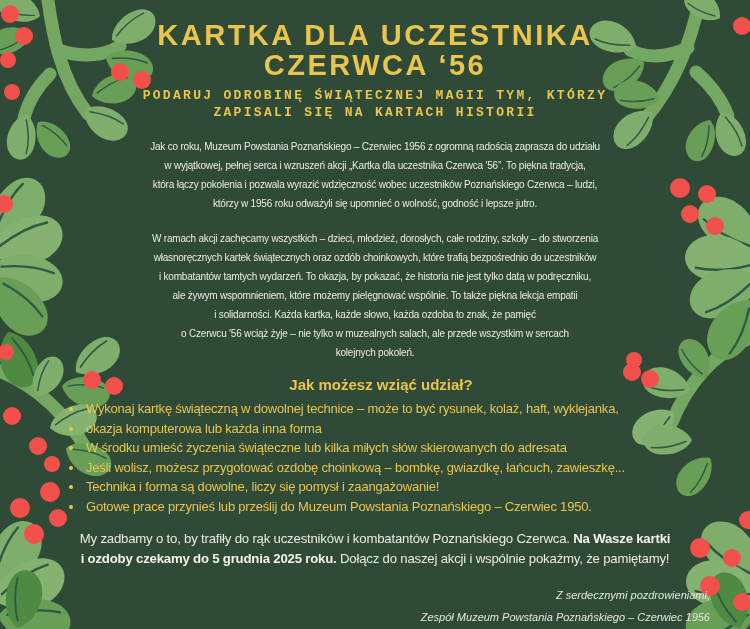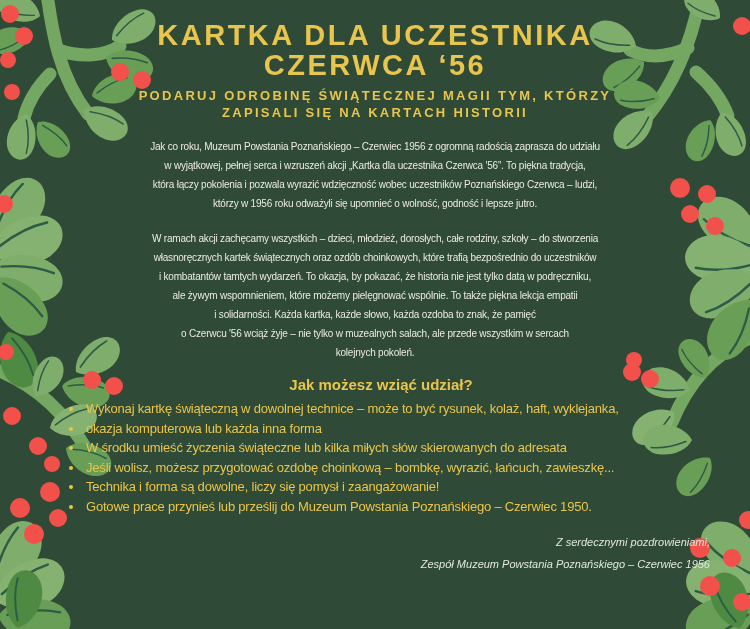--- a/index.html
+++ b/index.html
@@ -41,20 +41,21 @@
     white-space: pre-line;
   }
   .subtitle {
     margin: 7px 0 0 0;
     font-size: 13px;
     line-height: 17px;
     font-weight: 700;
     letter-spacing: 2.3px;
     color: var(--accent-yellow, #e9c54d);
     white-space: pre-line;
+    font-family: Liberation Mono, monospace;
   }
   .body-text {
     margin: 16px 0 0 0;
     font-size: 10px;
     line-height: 19px;
     letter-spacing: -0.2px;
     color: var(--text-white, #ecebe1);
     white-space: pre-line;
   }
   .body-text.second { }
@@ -213,22 +214,24 @@
 ale żywym wspomnieniem, które możemy pielęgnować wspólnie. To także piękna lekcja empatii
 i solidarności. Każda kartka, każde słowo, każda ozdoba to znak, że pamięć
 o Czerwcu '56 wciąż żyje – nie tylko w muzealnych salach, ale przede wszystkim w sercach
 kolejnych pokoleń.</p>
 
     <h3 class="how-heading">Jak możesz wziąć udział?</h3>
     <ul class="how-list">
       <li>Wykonaj kartkę świąteczną w dowolnej technice – może to być rysunek, kolaż, haft, wyklejanka,</li>
       <li>okazja komputerowa lub każda inna forma</li>
       <li>W środku umieść życzenia świąteczne lub kilka miłych słów skierowanych do adresata</li>
-      <li>Jeśli wolisz, możesz przygotować ozdobę choinkową – bombkę, wyrazić, łańcuch, zawieszkę...</li>
+      <li>Jeśli wolisz, możesz przygotować ozdobę choinkową – bombkę, gwiazdkę, łańcuch, zawieszkę...</li>
       <li>Technika i forma są dowolne, liczy się pomysł i zaangażowanie!</li>
       <li>Gotowe prace przynieś lub prześlij do Muzeum Powstania Poznańskiego – Czerwiec 1950.</li>
     </ul>
 
+    <p class="body-text closing"><span>My zadbamy o to, by trafiły do rąk uczestników i kombatantów Poznańskiego Czerwca. </span><strong>Na Wasze kartki
+i ozdoby czekamy do 5 grudnia 2025 roku.</strong><span> Dołącz do naszej akcji i wspólnie pokażmy, że pamiętamy!</span></p>
 
     <p class="signature">Z serdecznymi pozdrowieniami,
 Zespół Muzeum Powstania Poznańskiego – Czerwiec 1956</p>
   </div>
 </div>
 
 </body></html>

